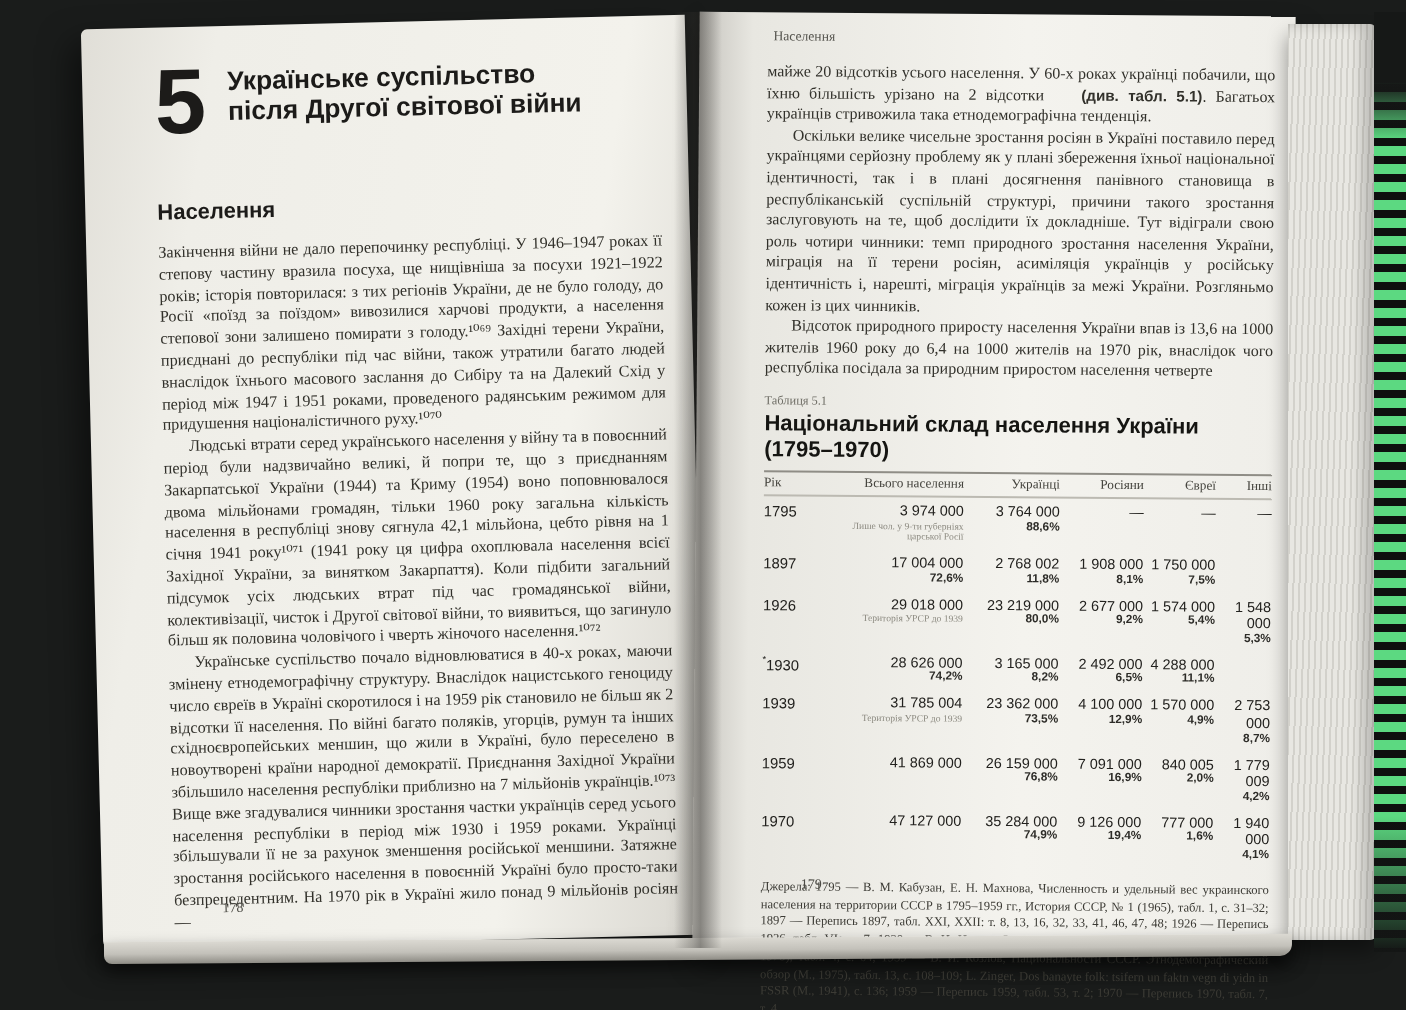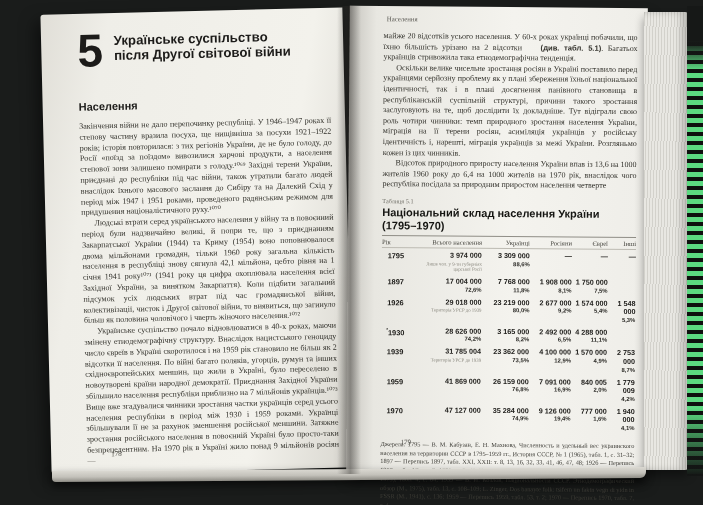--- a/index.html
+++ b/index.html
@@ -82,25 +82,25 @@
   .tbl{margin-top:7px;}
   .tbl-label{font-size:6.2px;color:#6f6e66;}
   .tbl-title{font-family:"Liberation Sans","DejaVu Sans",sans-serif;font-weight:bold;
              font-size:11px;line-height:12.6px;color:#151512;margin-top:2px;}
   .thead,.trow{display:grid;grid-template-columns:28px 72px 48px 42px 36px 28px;}
   .thead{border-top:1px solid #8f8d86;border-bottom:1px solid #bcbab2;
          margin-top:4px;padding:2px 0;}
   .th{font-size:6.6px;color:#45443e;text-align:right;}
   .th:first-child{text-align:left;}
   .trow{padding:3px 0 2px;align-items:start;}
-  .tyr{font-family:"Liberation Sans","DejaVu Sans",sans-serif;font-weight:bold;font-size:7.4px;color:#22211e;text-align:center;}
+  .tyr{font-family:"Liberation Sans","DejaVu Sans",sans-serif;font-weight:normal;font-size:7.4px;color:#22211e;}
   .mark{font-size:4.6px;vertical-align:4px;}
   .mark:empty{display:none;}
   .tcell{text-align:right;}
-  .tval{font-family:"Liberation Sans","DejaVu Sans",sans-serif;font-weight:bold;font-size:7.2px;color:#22211e;line-height:8.6px;}
+  .tval{font-family:"Liberation Sans","DejaVu Sans",sans-serif;font-weight:normal;font-size:7.2px;color:#22211e;line-height:8.6px;}
   .tpct{font-family:"Liberation Sans","DejaVu Sans",sans-serif;font-weight:bold;font-size:5.9px;color:#2d2c28;line-height:7px;}
   .tpct:empty,.tnote:empty{display:none;}
   .tnote{font-size:4.8px;line-height:5.7px;color:#8c8a80;margin-top:1px;}
   .sources{margin-top:8px;font-size:6.3px;line-height:8.7px;color:#3c3b35;text-align:justify;}
 </style>
 </head>
 <body>
 
 <div class="stage">
 
@@ -143,42 +143,42 @@
           <div class="th">Інші</div>
         </div>
 
         <div class="trow">
           <div class="tyr"><span>1795</span></div>
           <div class="tcell">
               <div class="tval">3 974 000</div>
               <div class="tnote">Лише чол. у 9-ти губерніях царської Росії</div>
             </div>
           <div class="tcell">
-              <div class="tval">3 309 000</div>
+              <div class="tval">3 764 000</div>
               <div class="tpct">88,6%</div>
             </div>
           <div class="tcell">
               <div class="tval">—</div>
             </div>
           <div class="tcell">
               <div class="tval">—</div>
             </div>
           <div class="tcell">
               <div class="tval">—</div>
             </div>
         </div>
 
         <div class="trow">
           <div class="tyr"><span>1897</span></div>
           <div class="tcell">
               <div class="tval">17 004 000</div>
               <div class="tpct">72,6%</div>
             </div>
           <div class="tcell">
-              <div class="tval">7 768 000</div>
+              <div class="tval">2 768 002</div>
               <div class="tpct">11,8%</div>
             </div>
           <div class="tcell">
               <div class="tval">1 908 000</div>
               <div class="tpct">8,1%</div>
             </div>
           <div class="tcell">
               <div class="tval">1 750 000</div>
               <div class="tpct">7,5%</div>
             </div>

